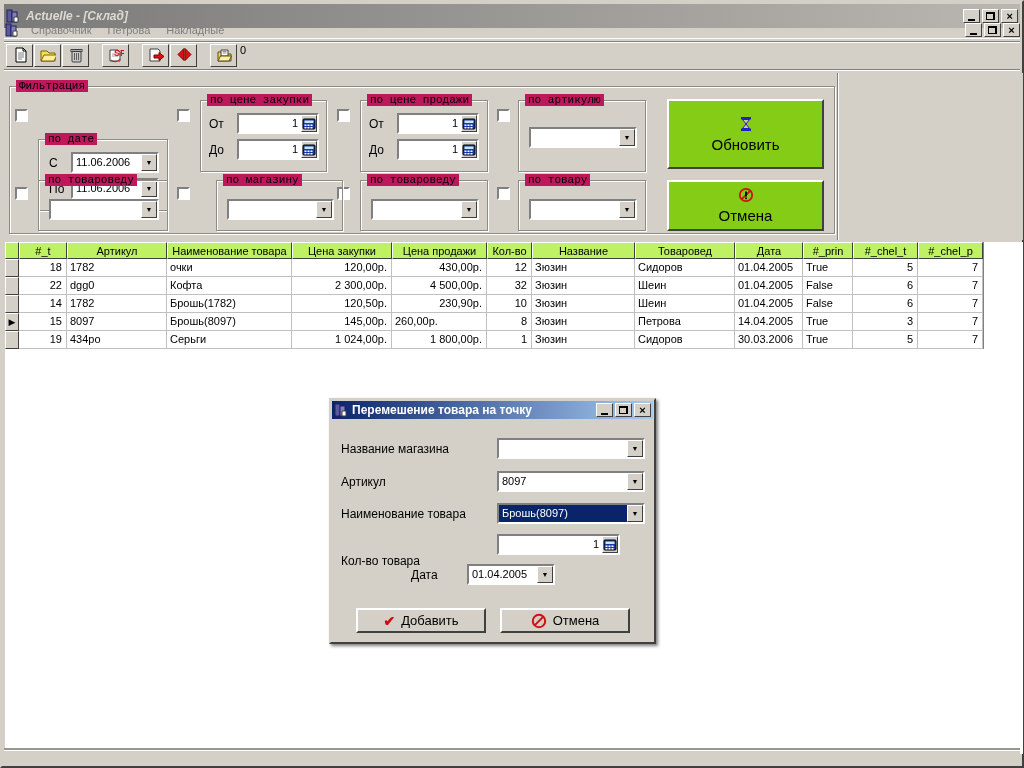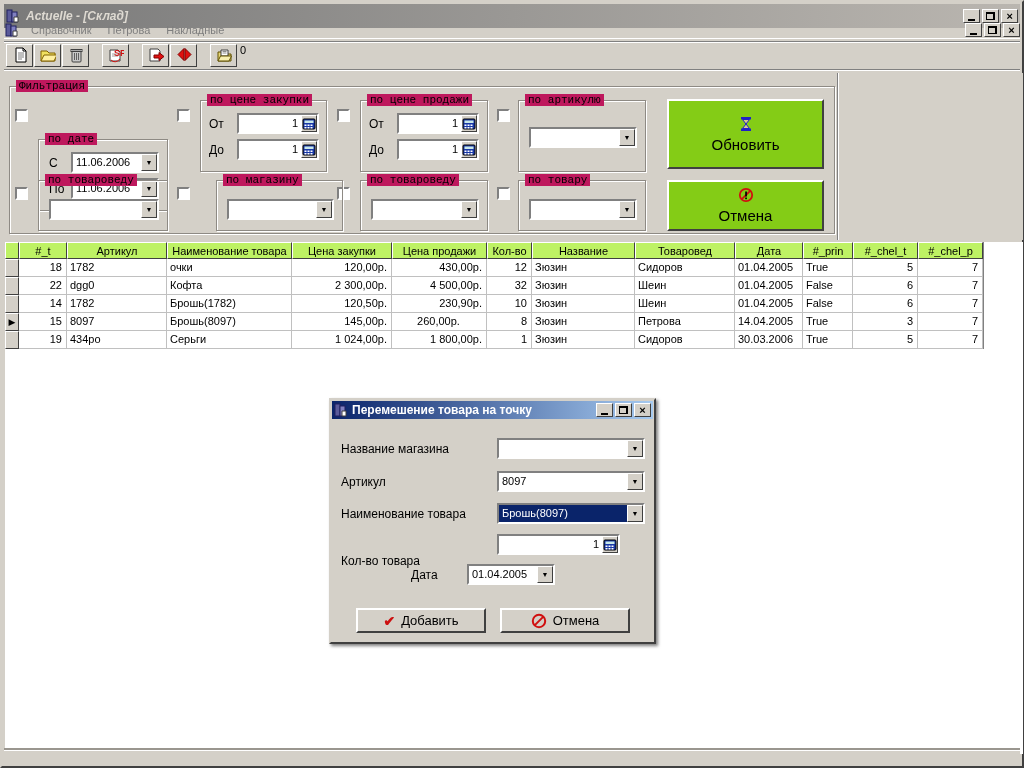--- a/index.html
+++ b/index.html
@@ -423,21 +423,21 @@
             <div class="cell" style="text-align: left;">False</div>
             <div class="cell" style="text-align: right;">6</div>
             <div class="cell" style="text-align: right;">7</div>
           </div>
           <div class="grid-cols grid-row">
             <div class="cell sel">▶</div>
             <div class="cell" style="text-align: right;">15</div>
             <div class="cell" style="text-align: left;">8097</div>
             <div class="cell" style="text-align: left;">Брошь(8097)</div>
             <div class="cell" style="text-align: right;">145,00р.</div>
-            <div class="cell" style="text-align: center;">260,00р.</div>
+            <div class="cell" style="text-align: left;">260,00р.</div>
             <div class="cell" style="text-align: right;">8</div>
             <div class="cell" style="text-align: left;">Зюзин</div>
             <div class="cell" style="text-align: left;">Петрова</div>
             <div class="cell" style="text-align: left;">14.04.2005</div>
             <div class="cell" style="text-align: left;">True</div>
             <div class="cell" style="text-align: right;">3</div>
             <div class="cell" style="text-align: right;">7</div>
           </div>
           <div class="grid-cols grid-row">
             <div class="cell sel"></div>

